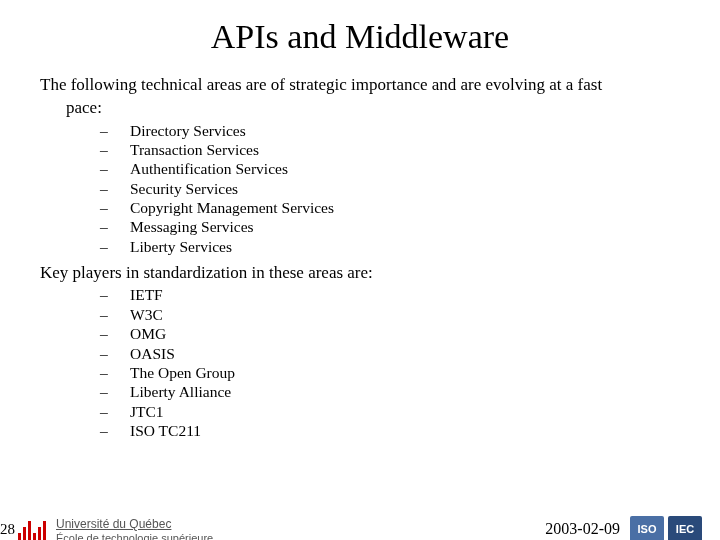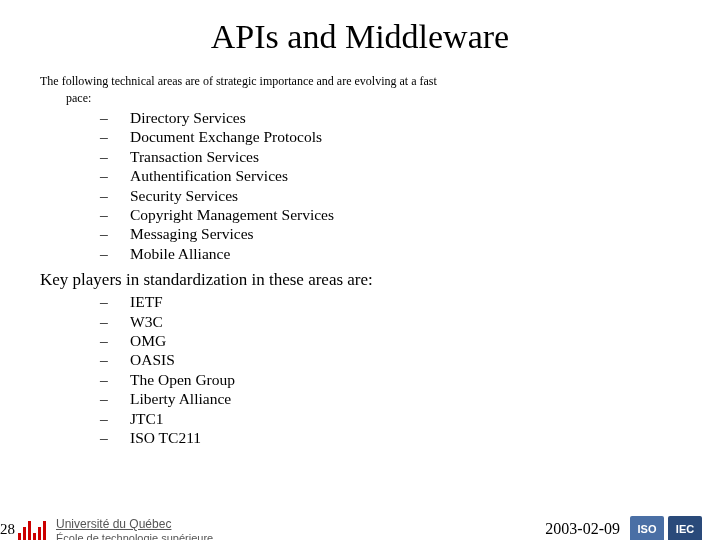--- a/index.html
+++ b/index.html
@@ -28,21 +28,21 @@
   .content {
     padding: 0 40px 0 40px;
     font-size: 17px;
     line-height: 1.25;
   }
   .subheading {
     font-weight: bold;
     font-size: 17px;
   }
   .intro {
-    font-size: 12px;
+    font-size: 17px;
     margin: 0 0 2px 0;
   }
   .indent2 {
     padding-left: 26px;
   }
   ul.dash-list {
     list-style: none;
     margin: 2px 0 6px 0;
     padding: 0 0 0 60px;
     font-size: 15.5px;
@@ -147,27 +147,26 @@
 <div class="slide">
 
   <h1 class="title">APIs and Middleware</h1>
 
   <div class="content">
     <div class="intro">The following technical areas are of strategic importance and are evolving at a fast</div>
     <div class="intro indent2">pace:</div>
 
     <ul class="dash-list">
       <li>Directory Services</li>
-      <li>Document Exchange Protocols</li>
       <li>Transaction Services</li>
       <li>Authentification Services</li>
       <li>Security Services</li>
       <li>Copyright Management Services</li>
       <li>Messaging Services</li>
-      <li>Mobile Alliance</li>
+      <li>Liberty Services</li>
     </ul>
 
     <div class="subintro">Key players in standardization in these areas are:</div>
 
     <ul class="dash-list">
       <li>IETF</li>
       <li>W3C</li>
       <li>OMG</li>
       <li>OASIS</li>
       <li>The Open Group</li>

